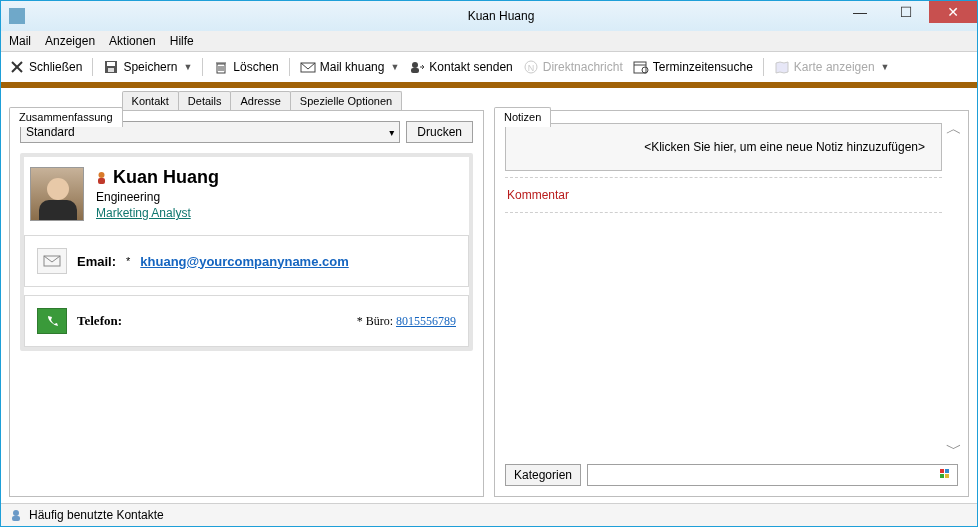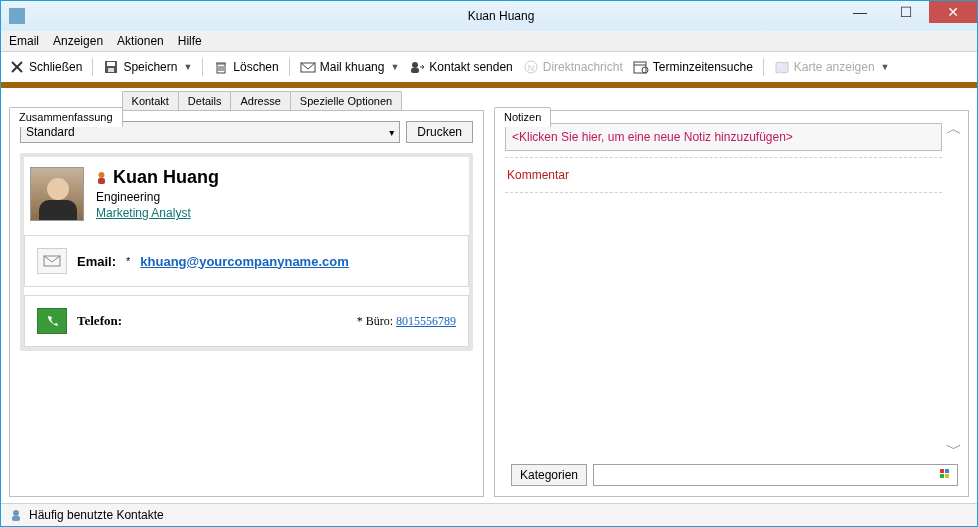--- a/index.html
+++ b/index.html
@@ -41,26 +41,26 @@
 .dept { font-size:12px; margin-top:2px; }
 .role { font-size:12px; color:#0f766e; text-decoration:underline; margin-top:2px; display:inline-block; }
 .row-box { display:flex; align-items:center; gap:10px; }
 .sq-icon { width:30px; height:26px; border:1px solid #cfcfcf; background:#f6f6f6; display:flex; align-items:center; justify-content:center; }
 .lbl { font-weight:bold; font-size:13px; }
 .link { color:#1565c0; text-decoration:underline; font-weight:bold; font-size:13px; }
 .phone-row { justify-content:space-between;font-family:Liberation Serif, serif; }
 .phone-right { font-size:12px; }
 .phone-right .num { color:#1565c0; text-decoration:underline; }
 
-.note-input { margin:4px 2px 6px 2px; border:1px solid #bcbcbc; background:#f7f7f7; text-align:left; color:#be185d; font-size:12px; padding:6px; }
+.note-input { margin:4px 2px 6px 2px; border:1px solid #bcbcbc; background:#f7f7f7; text-align:right; color:#000000; font-size:12px; padding:16px; }
 .dashed { border-top:1px dashed #cfcfcf; margin:2px; }
 .komment { color:#b91c1c; font-size:12px; padding:8px 4px; }
 .scroll-up,.scroll-down { position:absolute; right:6px; font-size:16px; color:#888; }
 .scroll-up { top:8px; } .scroll-down { bottom:36px; }
-.kat-row { position:absolute; left:10px; right:10px; bottom:10px; display:flex; gap:6px;margin-left:6px; }
+.kat-row { position:absolute; left:10px; right:10px; bottom:10px; display:flex; gap:6px; }
 .kat-btn { border:1px solid #a0a0a0; background:#f3f3f3; height:22px; padding:0 8px; font-size:12px; }
 .kat-field { flex:1; border:1px solid #a0a0a0; height:22px; background:#fff; position:relative; }
 .kat-field .mini { position:absolute; right:4px; top:3px; width:14px; height:14px; }
 .statusbar { border-top:1px solid #d0d0d0; background:#f5f5f5; padding:4px 8px; display:flex; align-items:center; gap:6px; font-size:12px; }
 .st-icon { width:14px; height:14px; }
 svg { display:block; }
 </style>
 </head>
 <body>
 
@@ -68,21 +68,21 @@
   <span class="app-icon"></span>
   <div class="title">Kuan Huang</div>
   <div class="win-controls">
     <div class="win-btn">—</div>
     <div class="win-btn">☐</div>
     <div class="win-btn close">✕</div>
   </div>
 </div>
 
 <div class="menubar">
-  <span>Email</span>
+  <span>Mail</span>
   <span>Anzeigen</span>
   <span>Aktionen</span>
   <span>Hilfe</span>
 </div>
 
 <div class="toolbar">
   <div class="tb-item">
     <span class="tb-icon">
         <svg width="14" height="14">
           <line x1="2" y1="2" x2="12" y2="12" stroke="#333" stroke-width="2"></line>

